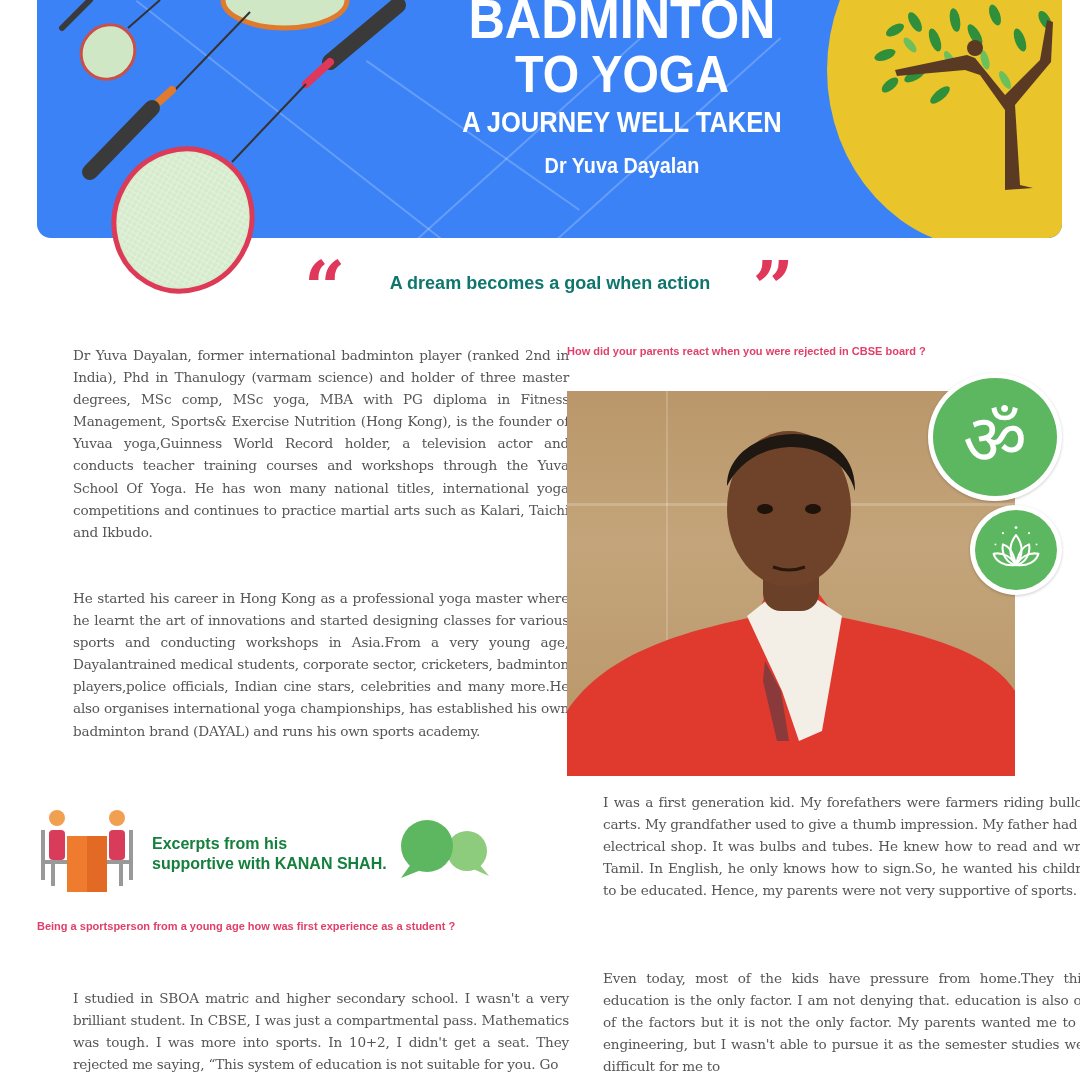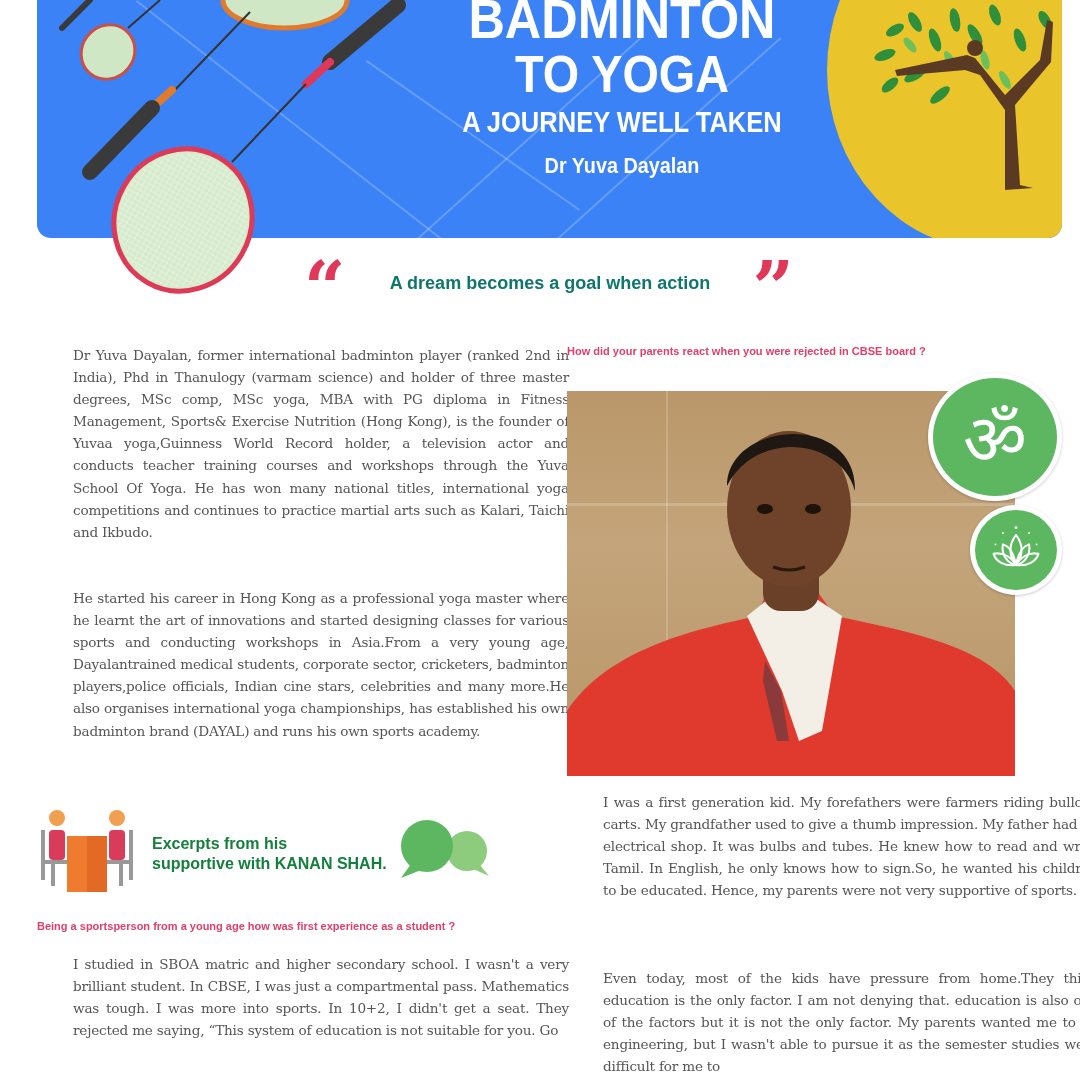--- a/index.html
+++ b/index.html
@@ -149,21 +149,21 @@
   </div>
   <svg style="position:absolute;left:360px;top:10px;width:100px;height:70px;" viewBox="0 0 100 70">
     <circle cx="70" cy="35" r="20" fill="#8dcc7c"></circle>
     <path d="M82 48 L92 60 L74 52 Z" fill="#8dcc7c"></path>
     <circle cx="30" cy="30" r="26" fill="#5db760"></circle>
     <path d="M14 48 L4 62 L24 54 Z" fill="#5db760"></path>
   </svg>
 </div>
 
 <div class="question col-left" style="top:917px;">Being a sportsperson from a young age how was first experience as a student ?</div>
-<p class="body-text col-left" style="top:953px;">I studied in SBOA matric and higher secondary school. I wasn't a very brilliant student. In CBSE, I was just a compartmental pass. Mathematics was tough. I was more into sports. In 10+2, I didn't get a seat. They rejected me saying, “This system of education is not suitable for you. Go</p>
+<p class="body-text col-left" style="top:987px;">I studied in SBOA matric and higher secondary school. I wasn't a very brilliant student. In CBSE, I was just a compartmental pass. Mathematics was tough. I was more into sports. In 10+2, I didn't get a seat. They rejected me saying, “This system of education is not suitable for you. Go</p>
 
 <div class="question col-right" style="top:342px;width:420px;">How did your parents react when you were rejected in CBSE board ?</div>
 
 <div class="photo">
   <div style="position:absolute;left:0;top:0;width:100%;height:100%;background:
       linear-gradient(90deg, transparent 0 22%, rgba(255,255,255,0.18) 22% 22.6%, transparent 22.6% 100%),
       linear-gradient(180deg, transparent 0 29%, rgba(255,255,255,0.2) 29% 29.8%, transparent 29.8% 100%);"></div>
   <svg style="position:absolute;left:0;top:0;width:448px;height:385px;" viewBox="0 0 448 385">
     <path d="M0 320 C40 260 120 240 190 225 L200 200 L250 200 L268 225 C340 240 420 255 448 300 L448 385 L0 385 Z" fill="#e0392e"></path>
     <path d="M180 225 L205 205 L245 205 L275 225 L255 340 L232 350 L215 300 Z" fill="#f3efe6"></path>

